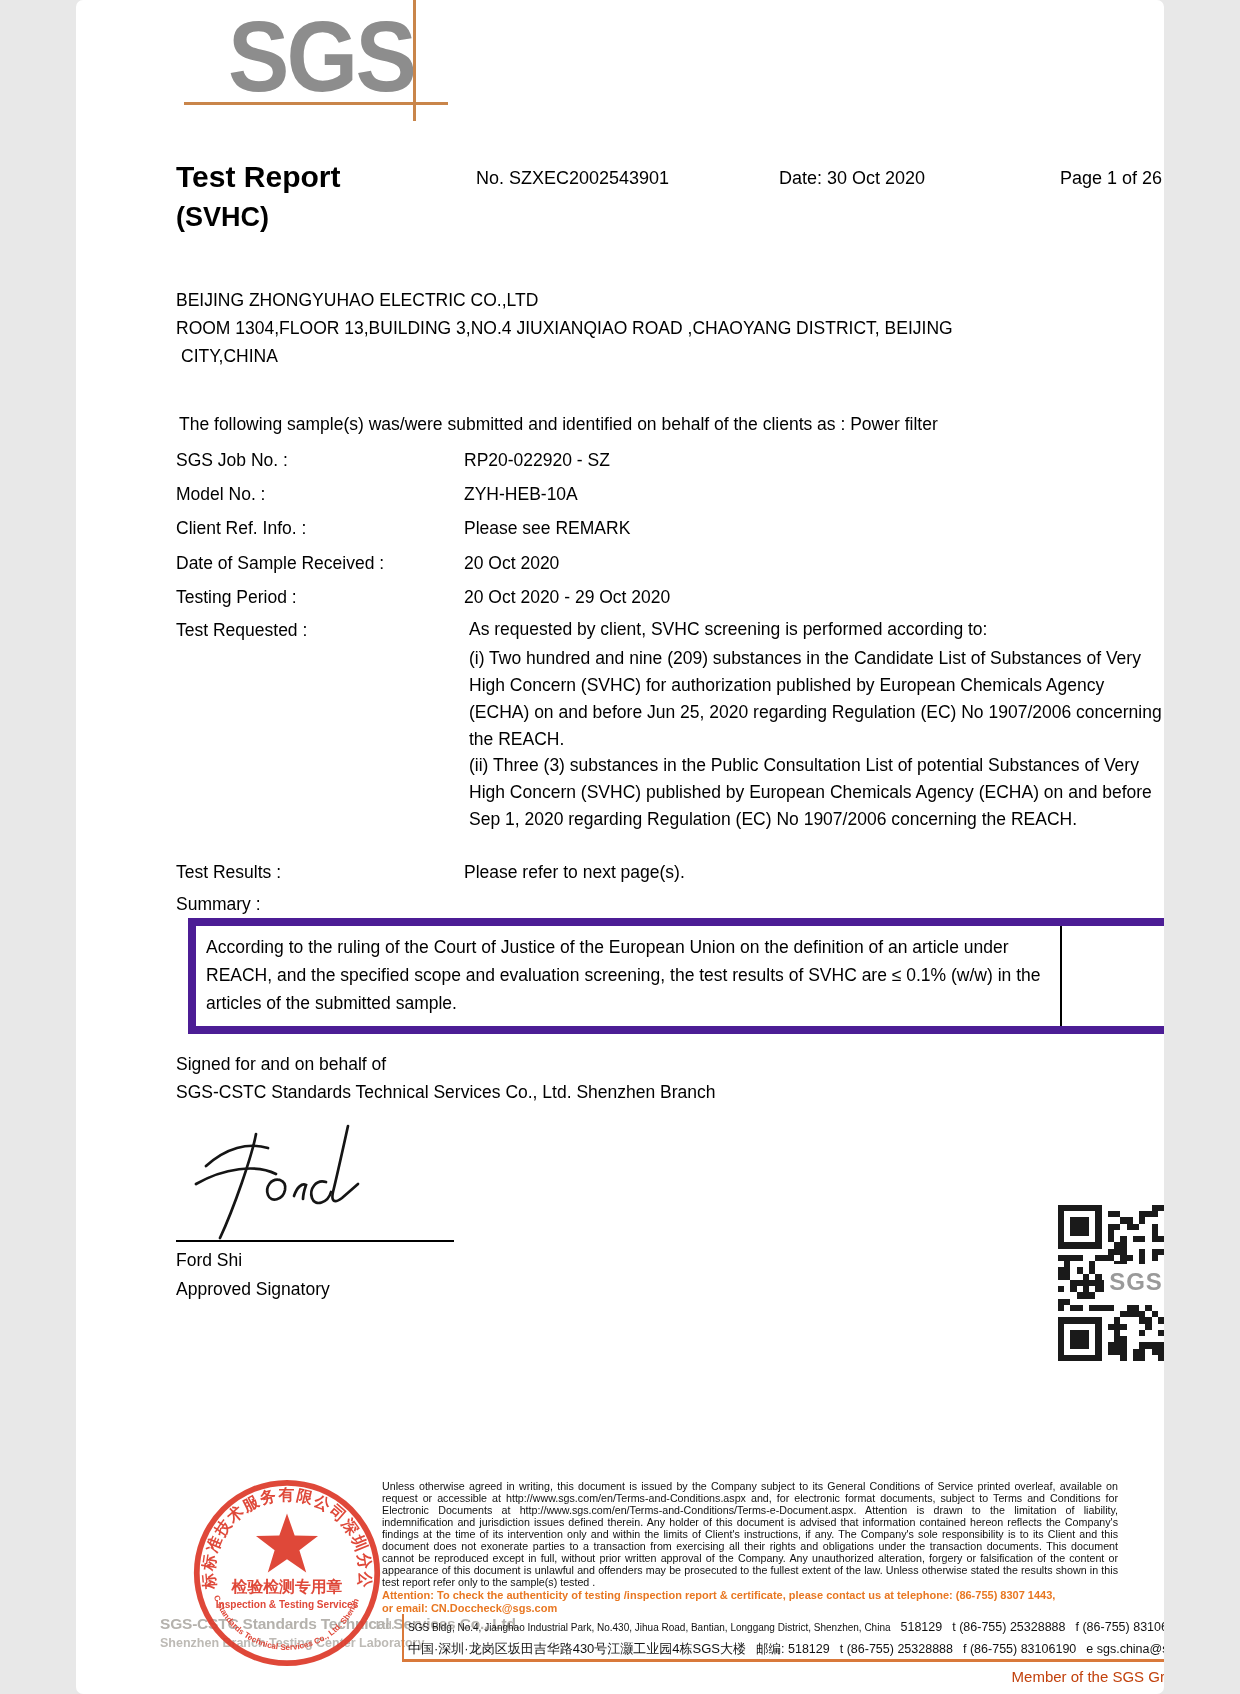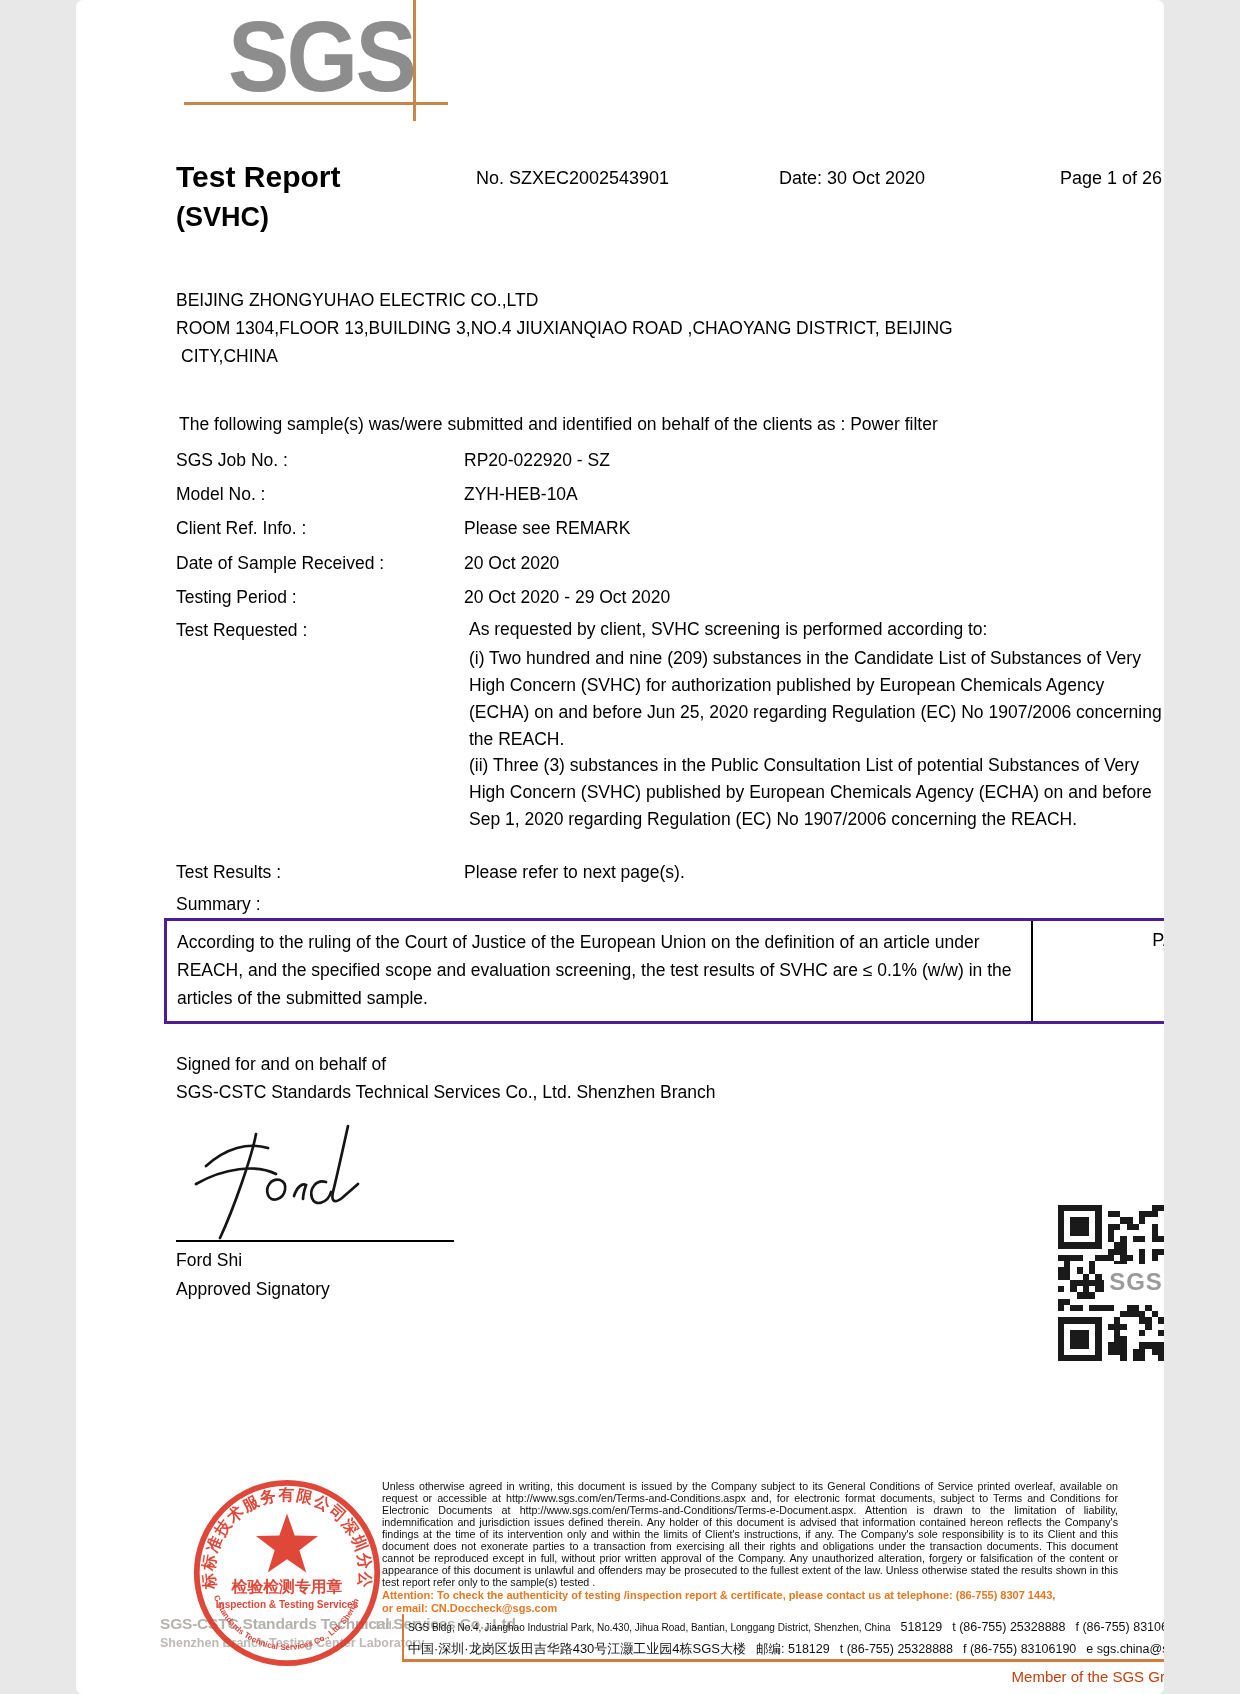--- a/index.html
+++ b/index.html
@@ -18,21 +18,21 @@
   
   .t{font-size:17.5px;line-height:28px;}
   .client{left:100px;top:250px;width:900px;margin-top:36px;}
   
   .intro{left:103px;top:410px;width:1000px;}
   .frow .lab{position:absolute;left:100px;}
   .frow .val{position:absolute;left:388px;}
   .req-par{left:393px;width:696px;line-height:27px;}
   
   .sum-label{left:100px;top:890px;}
-  .sum-table{left:88px;top:918px;width:1032px;border:3px solid #4c1d95;display:flex;}
+  .sum-table{left:112px;top:918px;width:1032px;border:8px solid #4c1d95;display:flex;}
   .sum-left{width:840px;border-right:2px solid #000;padding:7px 14px 9px 10px;
             font-size:17.5px;line-height:28px;}
   .sum-right{flex:1;text-align:right;padding-top:9px;font-size:18px;}
   
   .signedfor{left:100px;top:1050px;width:800px;}
   .sigline{left:100px;top:1240px;width:278px;height:2px;background:#000;}
   .signame{left:100px;top:1246px;text-align:right;}
   .sigtitle{left:100px;top:1275px;}
   
   .qr{left:982px;top:1205px;width:156px;height:156px;}

